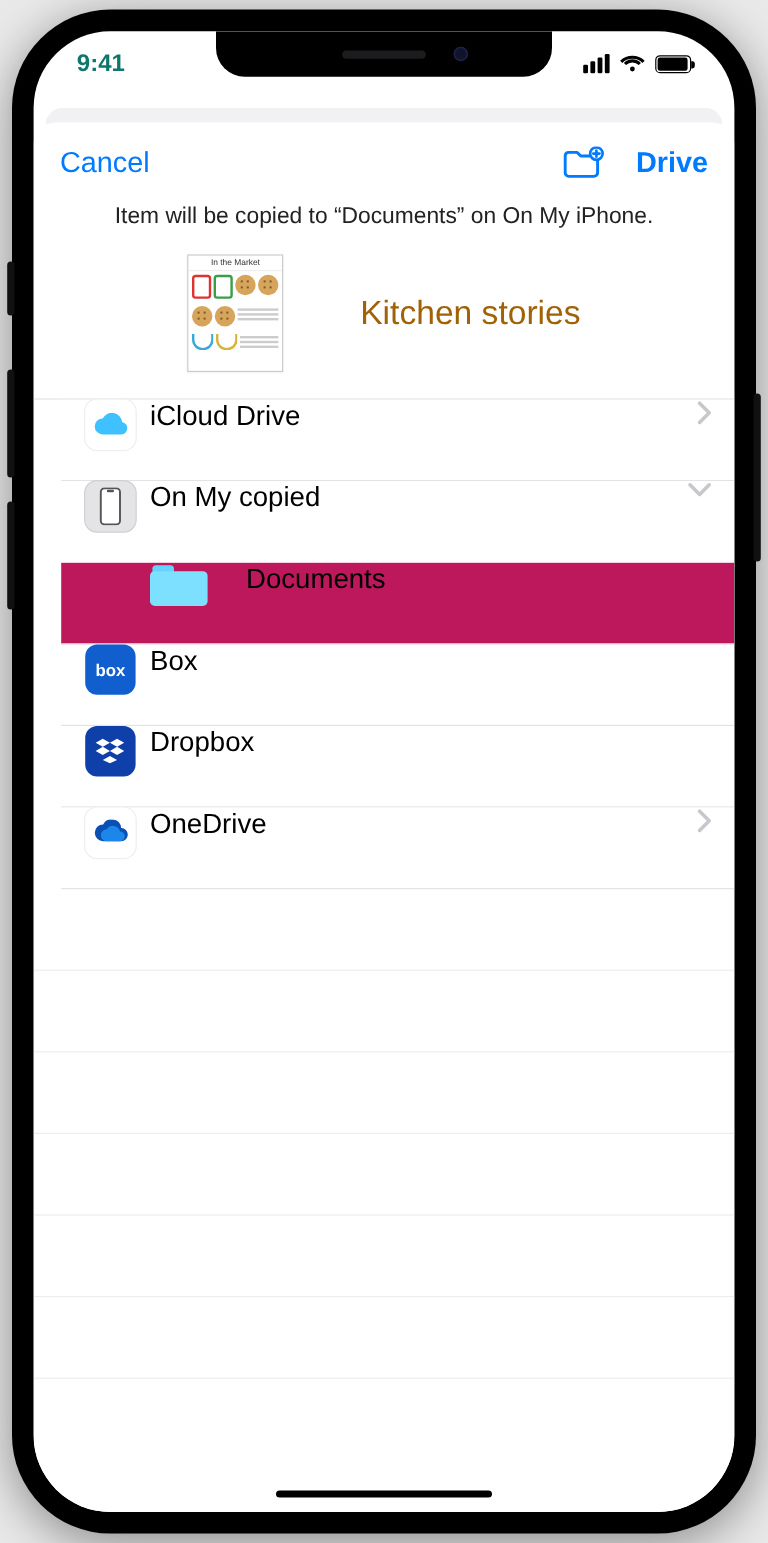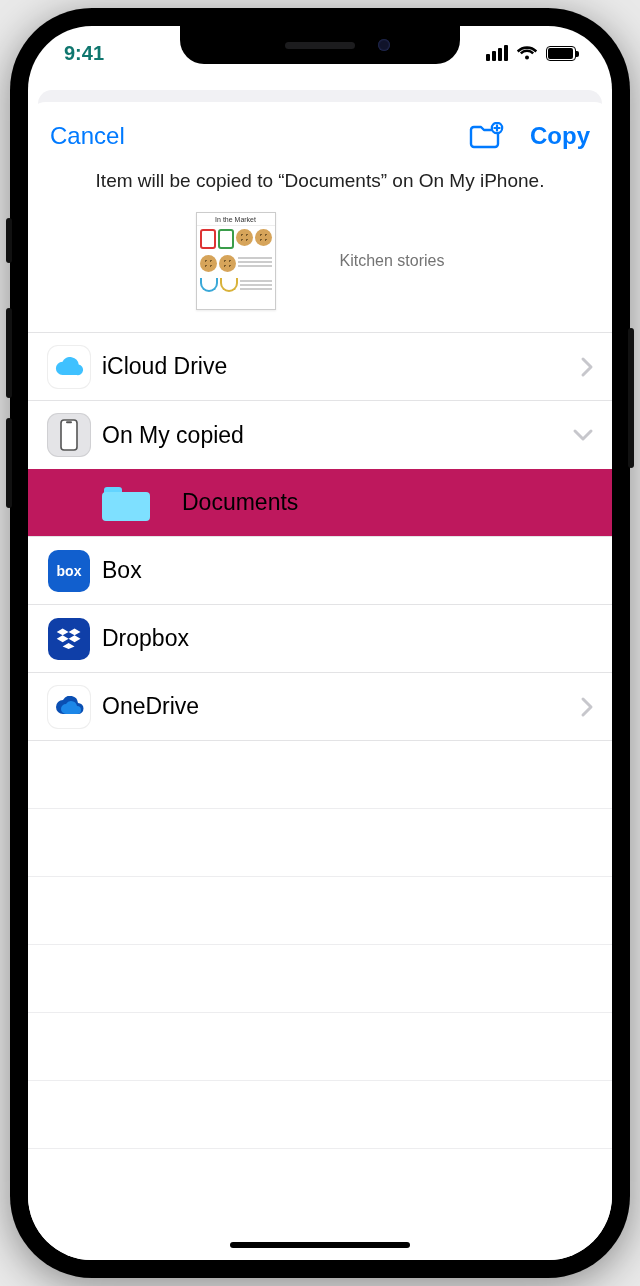--- a/index.html
+++ b/index.html
@@ -65,25 +65,25 @@
   .doc-thumb .jar{ width:16px; height:20px; background:linear-gradient(#fff,#fff); border:2px solid; border-radius:3px;}
   .doc-thumb .jar.red{border-color:#d33;}
   .doc-thumb .jar.green{border-color:#3a9d4a;}
   .doc-thumb .cookie{ width:17px; height:17px; background:#d6a45a; border-radius:50%; position:relative;}
   .doc-thumb .cookie::before{content:""; position:absolute; inset:3px; background:radial-gradient(#7a5a2a 1px, transparent 1px); background-size:5px 5px;}
   .doc-thumb .cup{ width:18px; height:14px; border:2px solid; border-radius:0 0 9px 9px; border-top:none;}
   .doc-thumb .cup.blue{border-color:#3aa8d8;}
   .doc-thumb .cup.yel{border-color:#d9b23a;}
   .doc-thumb .lines{ flex:1;}
   .doc-thumb .lines span{display:block;height:2px;background:#ccc;margin:2px 0;}
-  .item-name { font-size:16px; color:#737373;margin-left:40px;}
+  .item-name { font-size:28px; color:#a16207;margin-left:40px;}
   .list { border-top:1px solid #e3e3e5; flex:1; overflow:hidden;}
   .row-loc {
-    display:flex; align-items:center; height:68px; padding:0 18px 0 20px;
-    border-bottom:1px solid #e3e3e5; cursor:pointer; position:relative; background:#fff;
+    display:flex; align-items:flex-start; height:68px; padding:0 18px 0 20px;
+    border-bottom:1px solid #e3e3e5; cursor:pointer; position:relative; background:#fff;margin-left:23px;
   }
   .row-loc.selected { background:#be185d;}
   .row-loc.sel-prev { border-bottom:none;}
   .row-loc .icon-wrap { width:54px; display:flex; align-items:center; justify-content:flex-start;}
   .row-loc .label { font-size:23px; color:#000; flex:1; text-align:left;}
   .row-loc.indent { padding-left:74px;}
   .row-loc.indent .icon-wrap{ width:80px; justify-content:flex-start;}
   .row-loc.indent .label{ font-size:23px;}
   .chev { color:#c7c7cc;}
   .app-ico { width:42px; height:42px; border-radius:10px; display:flex; align-items:center; justify-content:center; font-family:Arial; font-weight:700;}
@@ -139,21 +139,21 @@
           <span class="nav-btn">Cancel</span>
         </div>
         <div class="nav-right">
           <span class="nav-btn folder-plus">
             <svg width="36" height="28" viewBox="0 0 36 28">
               <path fill="none" stroke="#007aff" stroke-width="2.4" stroke-linejoin="round" d="M3 7.5V22a3 3 0 003 3h21a3 3 0 003-3V11a3 3 0 00-3-3H16l-3-3H6a3 3 0 00-3 2.5z"></path>
               <circle cx="29" cy="6" r="5.2" fill="#fff" stroke="#007aff" stroke-width="2.2"></circle>
               <path stroke="#007aff" stroke-width="2.2" stroke-linecap="round" d="M29 3.4v5.2M26.4 6h5.2"></path>
             </svg>
           </span>
-          <span class="nav-btn nav-copy">Copy</span>
+          <span class="nav-btn nav-copy">Drive</span>
         </div>
       </div>
 
       <div class="subtitle">Item will be copied to “Documents” on On My iPhone.</div>
 
       <div class="item-preview">
         <div class="doc-thumb">
           <div class="hdr">In the Market</div>
           <div class="row">
               <div class="jar red"></div>

